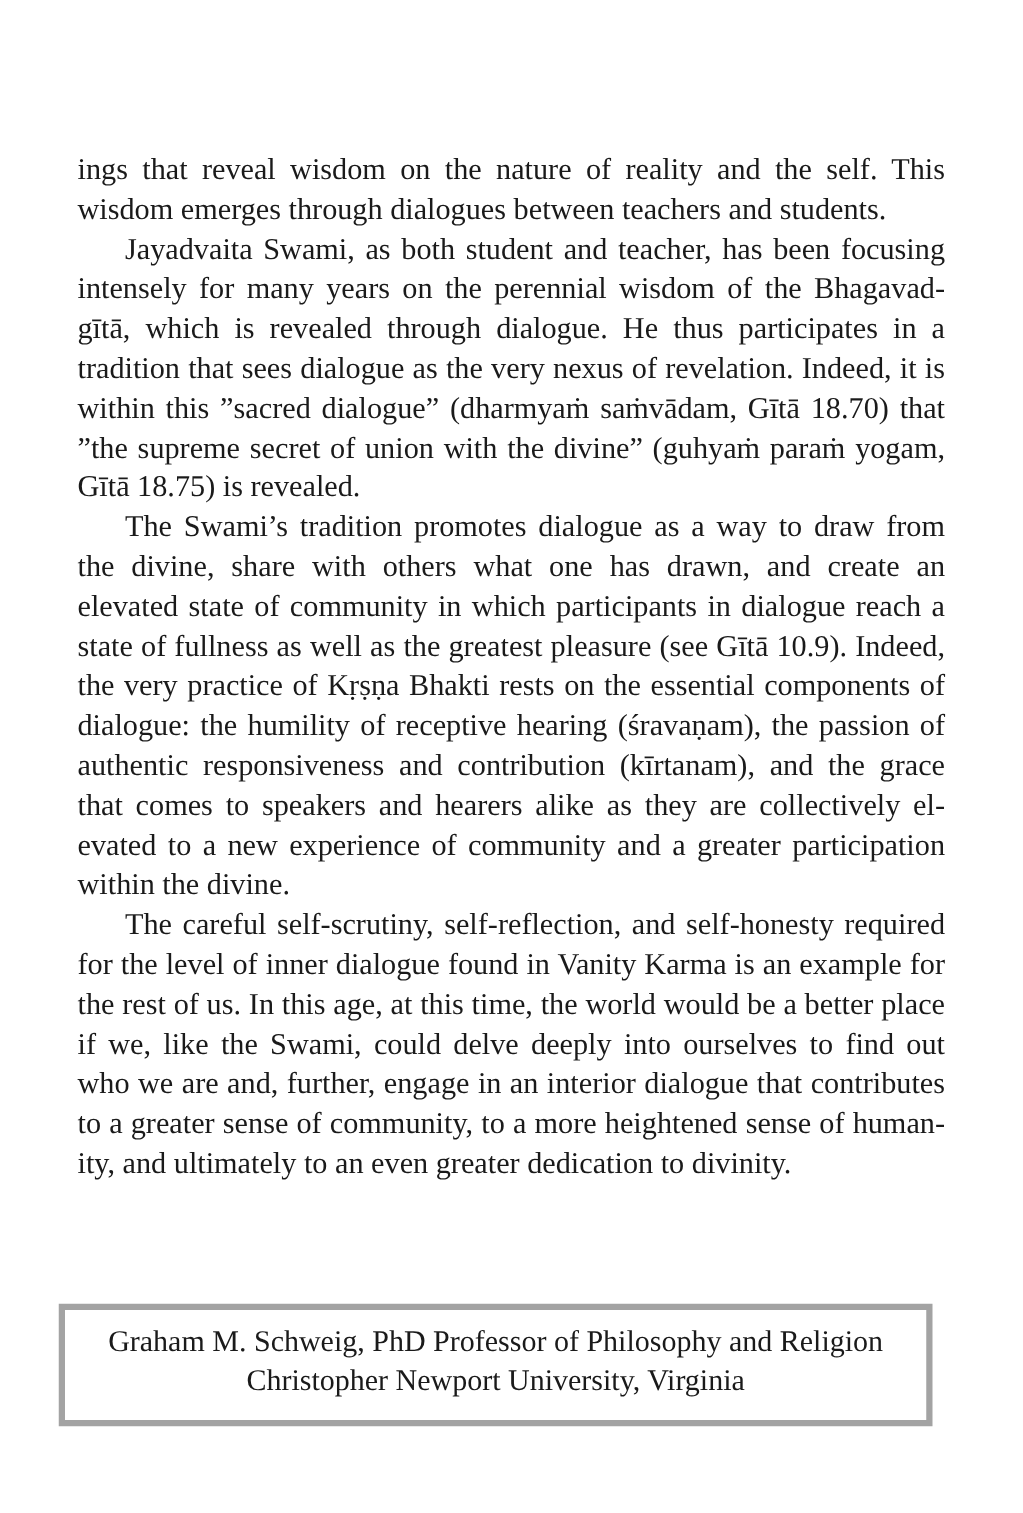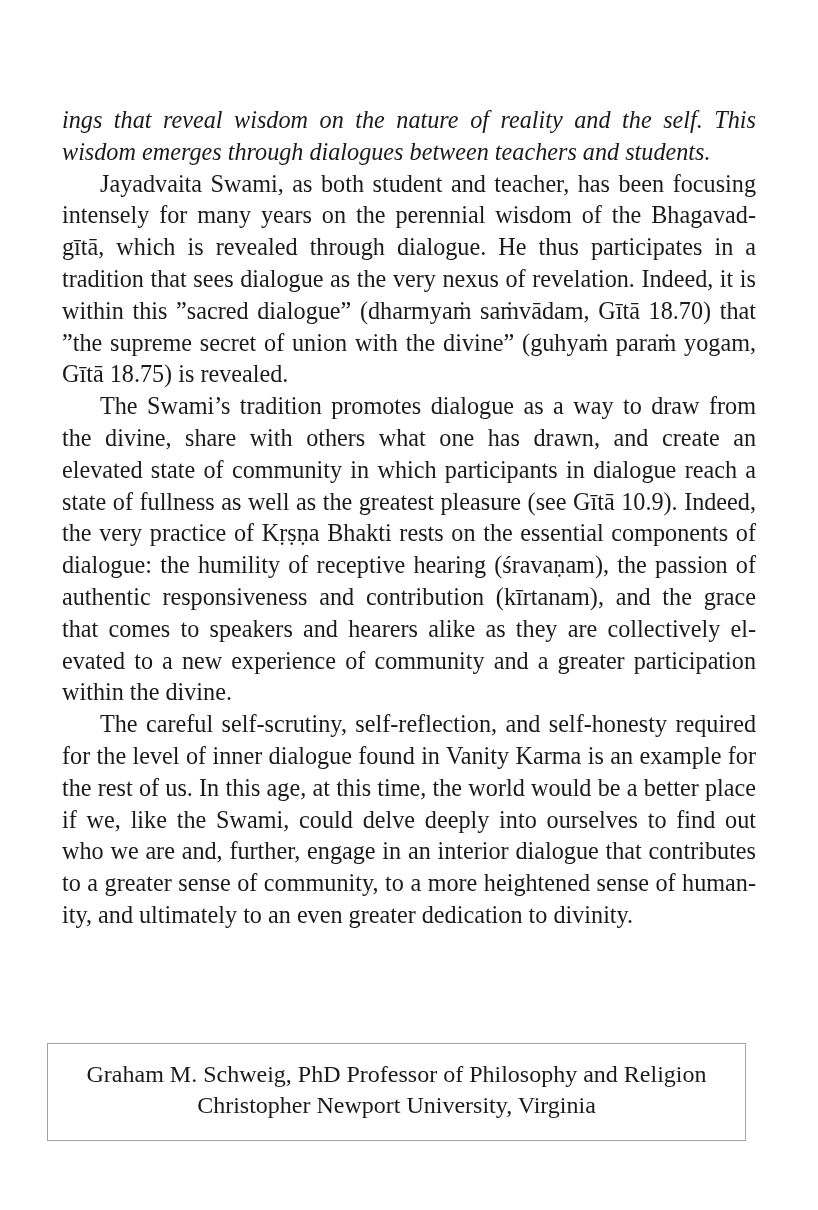--- a/index.html
+++ b/index.html
@@ -5,24 +5,24 @@
   html, body { margin: 0; padding: 0; background: #ffffff; }
   body { width: 818px; height: 1210px; position: relative; overflow: hidden; }
   .page {
     position: absolute; left: 62px; top: 104px; width: 694px;
     font-family: "Liberation Serif", "DejaVu Serif", serif;
     font-size: 24.2px; line-height: 31.8px; color: #1a1a1a;
     text-align: justify; hyphens: manual;
   }
   .para { margin: 0; text-indent: 0; }
   .para.indent { text-indent: 38px; }
-  .para.first { margin-top: 0; font-style: italic; }
+  .para.first { margin-top: 16px; }
   .sig-box {
     position: absolute; left: 47px; top: 1043px; width: 699px; height: 98px;
-    border: 1px solid #a3a3a3; box-sizing: border-box;
+    border: 5px solid #a3a3a3; box-sizing: border-box;
     display: flex; align-items: center; justify-content: center;
   }
   .sig {
     font-family: "Liberation Serif", "DejaVu Serif", serif;
     font-size: 24px; line-height: 31px; color: #1a1a1a; text-align: center;
     width: 640px; margin-top: -4px;
   }
 </style>
 </head>
 <body>

